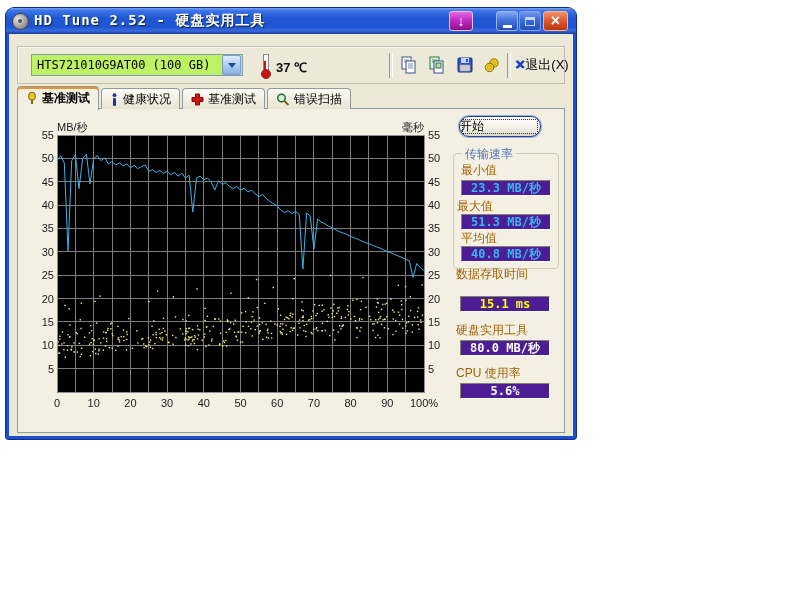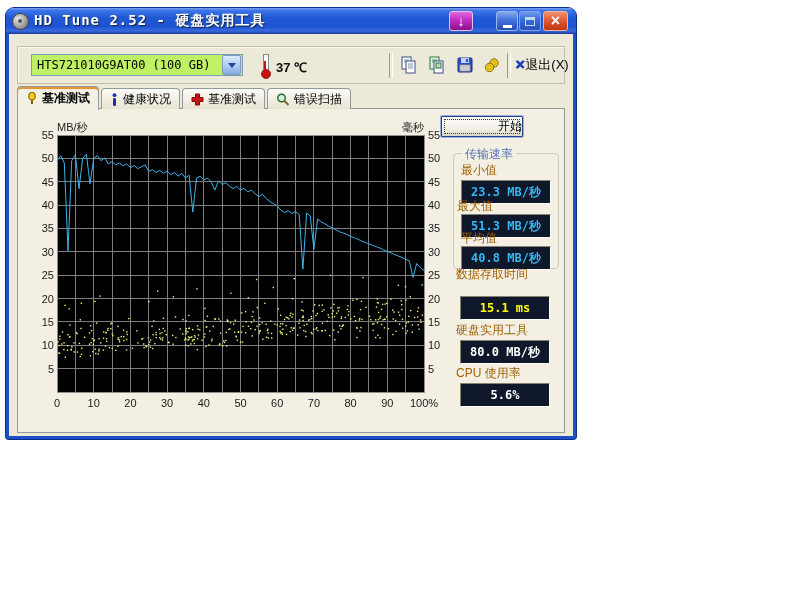--- a/index.html
+++ b/index.html
@@ -78,33 +78,33 @@
   .tab.active{height:24px;background:#f3f0e3;box-shadow:inset 0 2px 0 #e8952e;
     position:relative;z-index:4;margin-bottom:-1px;font-weight:bold;}
 
   
   .tabpage{position:absolute;left:8px;top:100px;width:548px;height:325px;
     background:#f3f0e3;border:1px solid #929b9b;box-sizing:border-box;z-index:2;}
   .chart-wrap{position:absolute;left:0;top:12px;width:440px;height:300px;}
   svg text{font-family:"Liberation Sans",sans-serif;}
 
   
-  .start-btn{position:absolute;left:423px;top:7px;width:80px;height:19px;
-    border:1px solid #26418c;border-radius:1px;
+  .start-btn{position:absolute;left:441px;top:7px;width:80px;height:19px;
+    border:1px solid #26418c;border-radius:10px;
     background:linear-gradient(180deg,#ffffff 0%,#f2f0e6 60%,#dbd8c8 100%);
-    box-shadow:0 0 0 1px #9ab0e0;display:flex;align-items:center;justify-content:flex-end;
+    box-shadow:0 0 0 1px #9ab0e0;display:flex;align-items:center;justify-content:flex-start;
     font:12px "Liberation Sans",sans-serif;color:#000;}
   .start-btn .focus{position:absolute;left:2px;top:2px;right:2px;bottom:2px;
     border:1px dotted #333;border-radius:1px;}
   .groupbox{position:absolute;left:435px;top:44px;width:106px;height:116px;
     border:1px solid #cfccb8;border-radius:4px;box-sizing:border-box;}
   .group-label{position:absolute;left:8px;top:-8px;background:#f3f0e3;padding:0 3px;
     font:12px "Liberation Sans",sans-serif;color:#5470b8;}
   .stat-label{position:absolute;font:12px "Liberation Sans",sans-serif;color:#a16207;white-space:nowrap;}
-  .value-box{position:absolute;width:90px;height:24px;background:#0f172a;
+  .value-box{position:absolute;width:90px;height:16px;background:#4c1d95;
     border-top:1px solid #84826f;border-left:1px solid #84826f;
     border-bottom:1px solid #fff;border-right:1px solid #fff;box-sizing:border-box;
     display:flex;align-items:center;justify-content:center;
     font:bold 12px "DejaVu Sans Mono",monospace;}
 </style>
 </head>
 <body>
 
 <div class="screen">
   <div class="window">

